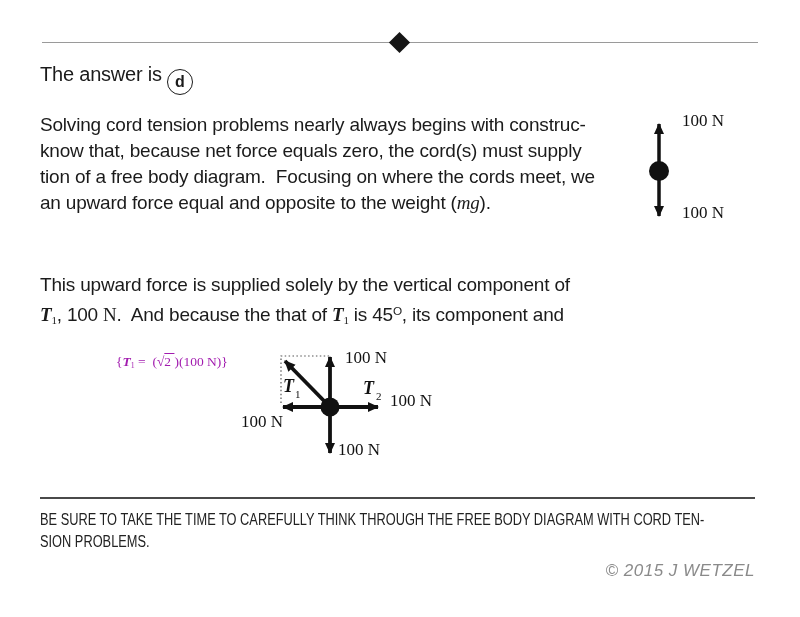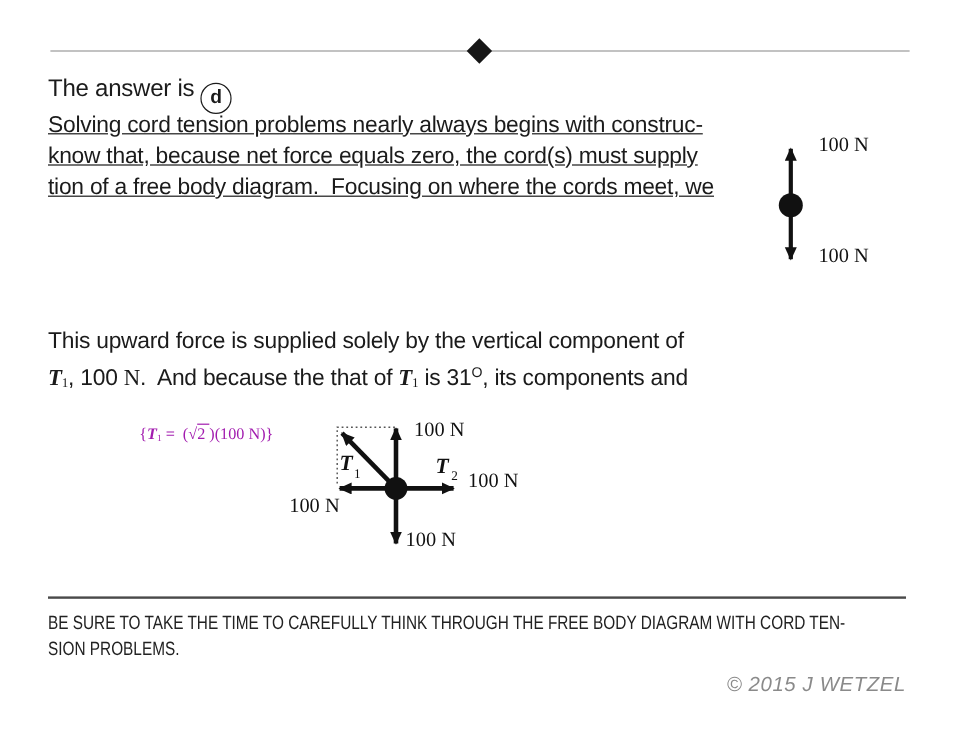--- a/index.html
+++ b/index.html
@@ -13,21 +13,21 @@
   .diamond { position:absolute; left:392px; top:35px; width:15px; height:15px;
     background:#161616; transform:rotate(45deg); }
   .answer-line { position:absolute; left:40px; top:63px; font-size:20px;
     letter-spacing:-0.2px; white-space:pre; }
   .circle-d { display:inline-flex; align-items:center; justify-content:center;
     width:24px; height:24px; border:1.6px solid #1b1b1b; border-radius:50%;
     font-weight:bold; font-size:16px; margin-left:5px; vertical-align:-6px; }
   .para { position:absolute; left:40px; font-size:19px; line-height:26px;
     letter-spacing:-0.2px; }
   .para .line { white-space:pre; }
-  #p1 { top:92px;text-decoration:underline; }
+  #p1 { top:112px; }
   #p2 { top:226px;margin-top:46px; }
   .serif { font-family:"Liberation Serif", serif; }
   .iserif { font-family:"Liberation Serif", serif; font-style:italic; }
   .tsym { font-family:"Liberation Serif", serif; font-style:italic; font-weight:bold; }
   .sub { font-family:"Liberation Serif", serif; font-size:0.58em; vertical-align:-0.22em; }
   .sup { font-size:0.62em; vertical-align:0.55em; }
   .formula { position:absolute; left:116px; top:352px;
     font-family:"Liberation Serif", serif; font-size:13.5px; color:#a21caf;
     line-height:20px; }
   .formula .line { white-space:pre; }
@@ -50,25 +50,26 @@
 
   <div class="rule top-rule"></div>
   <div class="diamond"></div>
 
   <div class="answer-line"><span>The answer is</span><span class="circle-d">d</span></div>
 
   <div class="para" id="p1">
       <div class="line"><span>Solving cord tension problems nearly always begins with construc-</span></div>
       <div class="line"><span>know that, because net force equals zero, the cord(s) must supply</span></div>
       <div class="line"><span>tion of a free body diagram.  Focusing on where the cords meet, we</span></div>
+      <div class="line"><span>an upward force equal and opposite to the weight (</span><span class="iserif">mg</span><span>).</span></div>
     </div>
 
   <div class="para" id="p2">
       <div class="line"><span>This upward force is supplied solely by the vertical component of</span></div>
-      <div class="line"><span class="tsym">T</span><span class="sub">1</span><span>, 100 </span><span class="serif">N</span><span>.  And because the that of </span><span class="tsym">T</span><span class="sub">1</span><span> is 31</span><span class="sup">O</span><span>, its components and</span></div>
+      <div class="line"><span class="tsym">T</span><span class="sub">1</span><span>, 100 </span><span class="serif">N</span><span>.  And because the that of </span><span class="tsym">T</span><span class="sub">1</span><span> is 45</span><span class="sup">O</span><span>, its component and</span></div>
     </div>
 
   <svg style="left:640px; top:105px;" width="110" height="125" viewBox="0 0 110 125">
     <defs>
       <marker id="ah1" markerUnits="userSpaceOnUse" markerWidth="14" markerHeight="14" refX="10" refY="5" orient="auto">
         <path d="M0,0 L11,5 L0,10 Z" fill="#111"></path>
       </marker>
     </defs>
     <line x1="19" y1="66" x2="19" y2="19" stroke="#111" stroke-width="3.5" marker-end="url(#ah1)"></line>
     <line x1="19" y1="66" x2="19" y2="111" stroke="#111" stroke-width="3.5" marker-end="url(#ah1)"></line>

